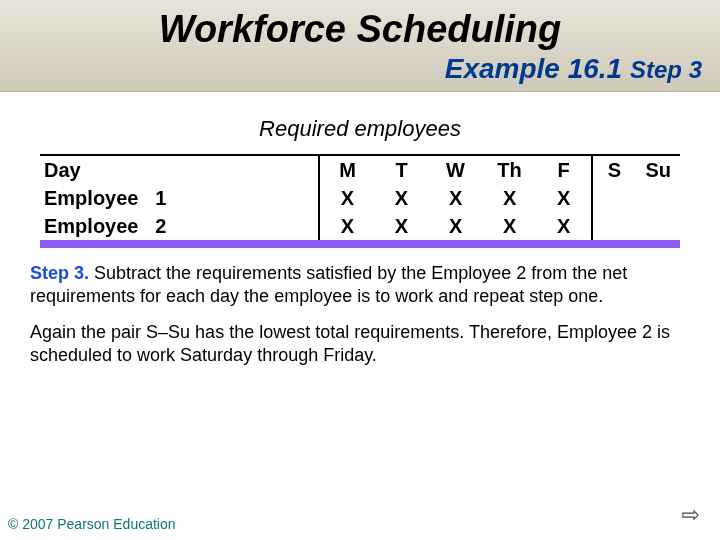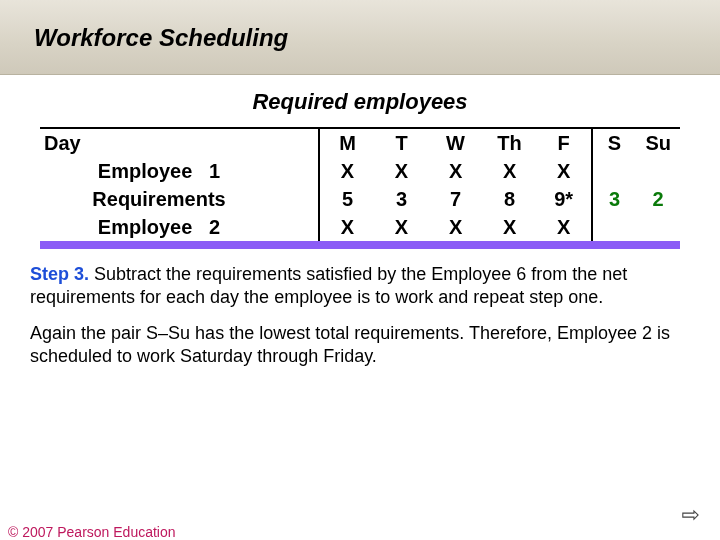--- a/index.html
+++ b/index.html
@@ -1,43 +1,47 @@
 <!DOCTYPE html>
 <html><head>
 <meta charset="utf-8">
 <style>
   html,body{margin:0;padding:0}
   body{width:720px;height:540px;font-family:Arial,Helvetica,sans-serif;background:#fff;position:relative;color:#000;overflow:hidden}
   .header{background:linear-gradient(to bottom,#e8e4da 0%,#d8d3c5 60%,#cfc9ba 100%);border-bottom:1px solid #b8b2a0;padding:8px 18px 6px 18px}
-  .title{font-size:24px;font-weight:bold;font-style:italic;text-align:left;margin:16px}
+  .title{font-size:38px;font-weight:bold;font-style:italic;text-align:center;margin:0}
   .subtitle{font-size:28px;font-weight:bold;font-style:italic;text-align:right;color:#003a8c;margin:2px 0 0 0}
   .subtitle .step{font-size:24px}
-  .section-label{font-size:22px;font-weight:bold;font-style:italic;text-align:center;margin:14px 0 6px 0}
+  .section-label{font-size:22px;font-weight:normal;font-style:italic;text-align:center;margin:24px 0 6px 0}
   .table-wrap{padding:0 40px}
   table{border-collapse:collapse;width:640px;margin:12px auto}
   td,th{padding:1px 4px;font-size:20px;font-weight:bold;text-align:center;vertical-align:middle;height:26px}
   td.rowlabel{text-align:left;width:260px;white-space:nowrap}
-  td.rowlabel .indent{display:inline-block;text-align:center;width:230px}
+  td.rowlabel .indent{display:inline-block;text-align:left;width:230px}
   tr.toprow td,tr.toprow th{border-top:2px solid #000}
   tr.botrow td,tr.botrow th{border-bottom:8px solid #8b5cf6}
   .vline-l{border-left:2px solid #000}
   .vline-r{border-right:2px solid #000}
   .dcol{width:44px}
   .scol{width:34px}
   .green{color:#0a7a0a}
   .para{font-size:18px;line-height:1.25;margin:14px 30px 0 30px}
   .para .lead{font-weight:bold;color:#1d4ed8}
-  .copyright{position:absolute;left:8px;bottom:0;font-size:14px;color:#be185d}
+  .copyright{position:absolute;left:8px;bottom:8px;font-size:14px;color:#0f766e}
   .arrow{position:absolute;right:20px;bottom:12px;font-size:22px;color:#444}
 </style>
 </head>
 <body>
 
 <div class="header">
   <p class="title">Workforce Scheduling</p>
+  <p class="subtitle">
+    <span>Example 16.1</span>
+    <span class="step">Step 3</span>
+  </p>
 </div>
 
 <div class="section-label">Required employees</div>
 
 <div class="table-wrap">
 <table>
   <tbody>
         <tr class="toprow">
     <td class="rowlabel">Day</td>
     <td class="dcol vline-l">M</td>
@@ -51,43 +55,33 @@
   <tr>
     <td class="rowlabel"><span class="indent"><span>Employee</span>&nbsp;&nbsp;&nbsp;<span>1</span></span></td>
     <td class="dcol vline-l">X</td>
     <td class="dcol">X</td>
     <td class="dcol">X</td>
     <td class="dcol">X</td>
     <td class="dcol vline-r">X</td>
     <td class="scol"></td>
     <td class="scol"></td>
   </tr>
-  <tr>
-    <td class="rowlabel"><span class="indent"><span>Requirements</span></span></td>
-    <td class="dcol vline-l">5</td>
-    <td class="dcol">3</td>
-    <td class="dcol">7</td>
-    <td class="dcol">8</td>
-    <td class="dcol vline-r">9*</td>
-    <td class="scol green">3</td>
-    <td class="scol green">2</td>
-  </tr>
   <tr class="botrow">
     <td class="rowlabel"><span class="indent"><span>Employee</span>&nbsp;&nbsp;&nbsp;<span>2</span></span></td>
     <td class="dcol vline-l">X</td>
     <td class="dcol">X</td>
     <td class="dcol">X</td>
     <td class="dcol">X</td>
     <td class="dcol vline-r">X</td>
     <td class="scol"></td>
     <td class="scol"></td>
   </tr>
 </tbody>
     </table>
 </div>
 
 <p class="para">
-  <span class="lead">Step 3.</span><span> Subtract the requirements satisfied by the Employee 6 from the net requirements for each day the employee is to work and repeat step one.</span>
+  <span class="lead">Step 3.</span><span> Subtract the requirements satisfied by the Employee 2 from the net requirements for each day the employee is to work and repeat step one.</span>
 </p>
 <p class="para">Again the pair S–Su has the lowest total requirements. Therefore, Employee 2 is scheduled to work Saturday through Friday.</p>
 
 <div class="copyright">© 2007 Pearson Education</div>
 <div class="arrow">⇨</div>
 
 </body></html>

